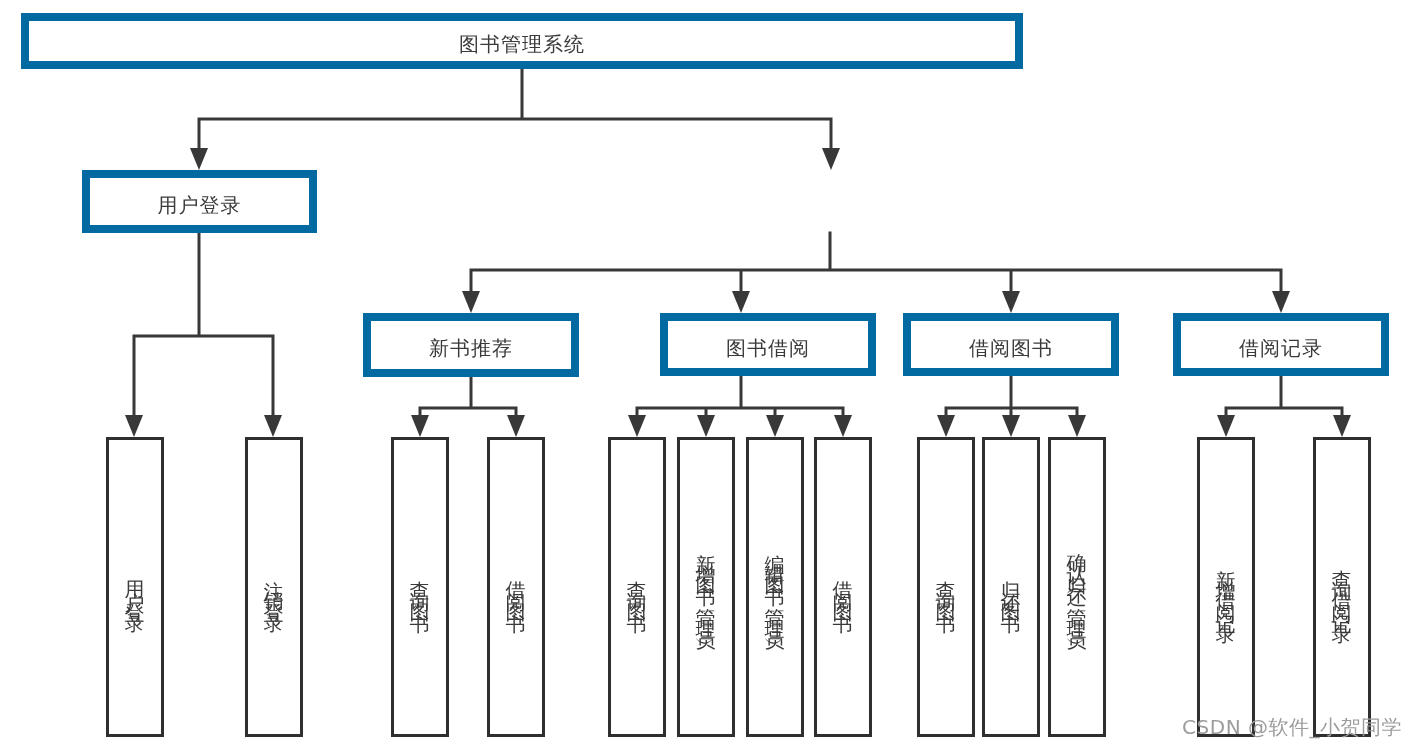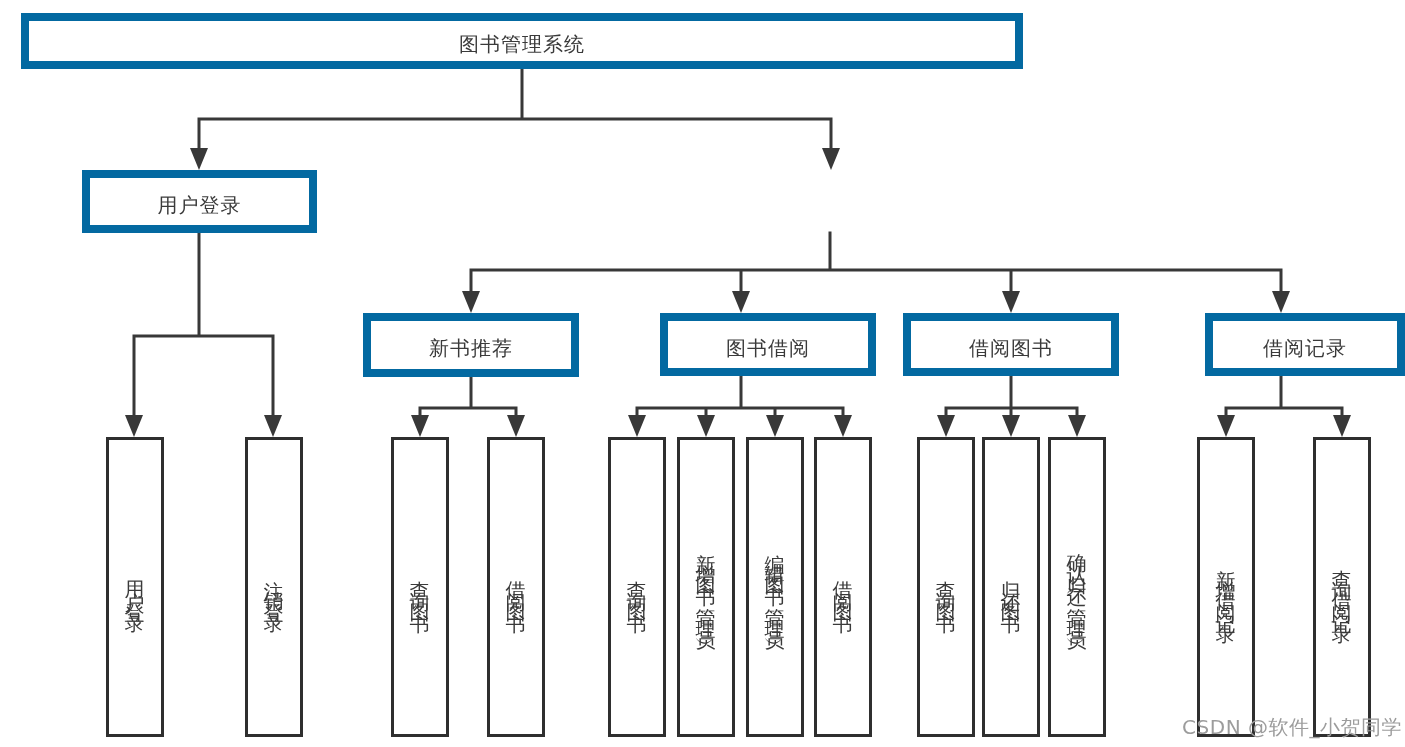--- a/index.html
+++ b/index.html
@@ -72,21 +72,21 @@
     <polygon points="1333,415 1351,415 1342,437"></polygon>
   </svg>
 
   <div class="box root-box" style="left:21px;top:13px;width:1002px;height:56px;">图书管理系统</div>
 
   <div class="box h63" style="left:82px;top:170px;width:235px;height:63px;">用户登录</div>
 
   <div class="box h63" style="left:363px;top:313px;width:216px;height:64px;">新书推荐</div>
   <div class="box h63" style="left:660px;top:313px;width:216px;height:63px;">图书借阅</div>
   <div class="box h63" style="left:903px;top:313px;width:216px;height:63px;">借阅图书</div>
-  <div class="box h63" style="left:1173px;top:313px;width:200px;height:63px;margin-left:32px;">借阅记录</div>
+  <div class="box h63" style="left:1173px;top:313px;width:216px;height:63px;">借阅记录</div>
 
   <div class="vbox" style="left:106px;">用户登录</div>
   <div class="vbox" style="left:245px;">注销登录</div>
 
   <div class="vbox" style="left:391px;">查询图书</div>
   <div class="vbox" style="left:487px;">借阅图书</div>
 
   <div class="vbox" style="left:608px;">查询图书</div>
   <div class="vbox" style="left:677px;">新增图书（管理员）</div>
   <div class="vbox" style="left:746px;">编辑图书（管理员）</div>

